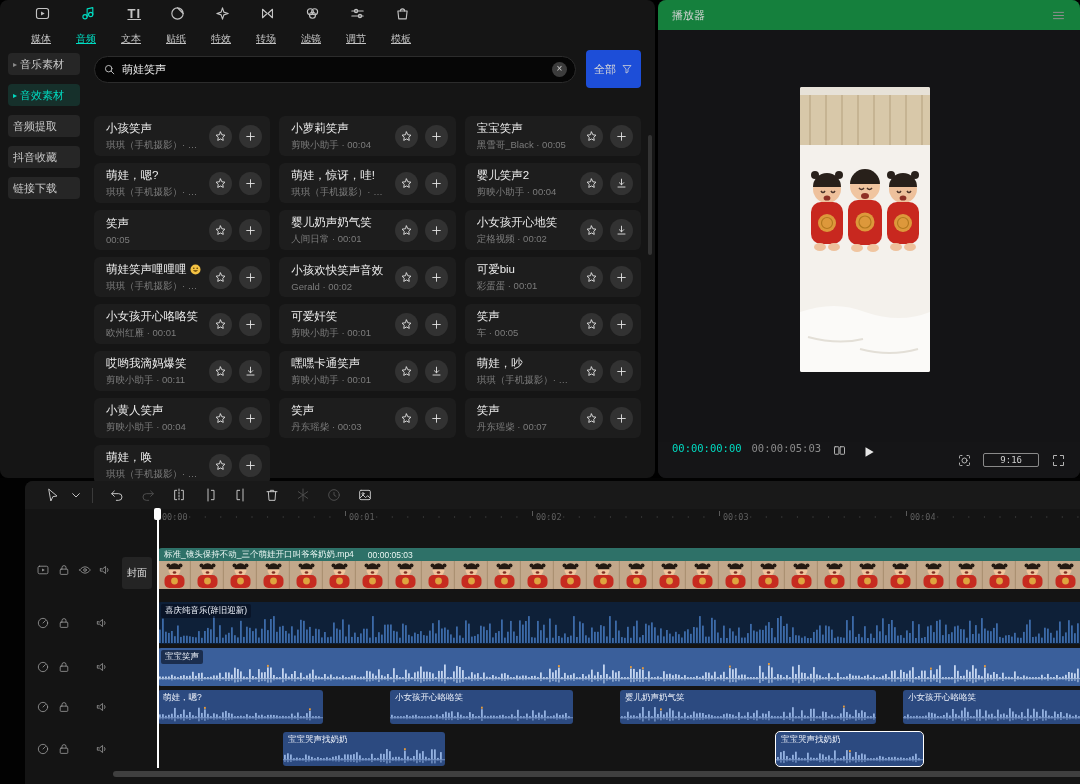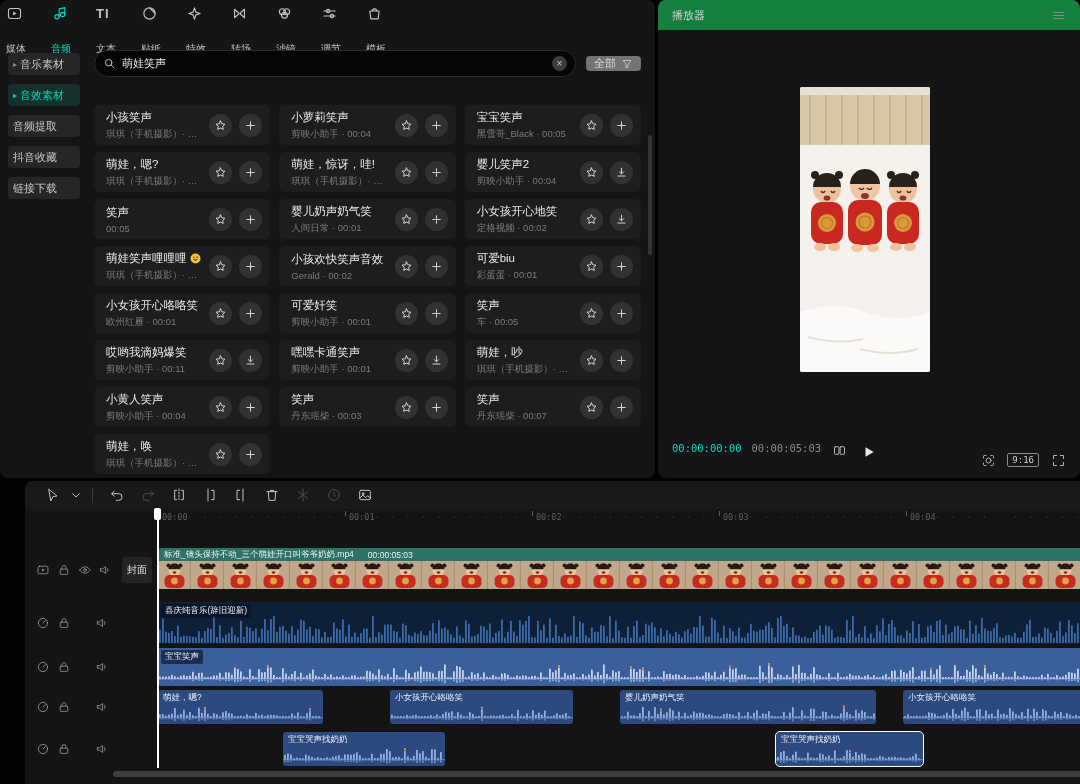--- a/index.html
+++ b/index.html
@@ -4,21 +4,21 @@
 <style>
   html,body{margin:0;padding:0;background:#000;}
   .app{position:relative;width:1080px;height:784px;background:#020202;overflow:hidden;
        font-family:"Liberation Sans",sans-serif;-webkit-font-smoothing:antialiased;}
   
   .top{position:absolute;left:0;top:0;width:1080px;height:478px;display:flex;background:#000;}
   .left-panel{width:655px;height:478px;background:#151515;border-radius:8px;display:flex;flex-direction:column;}
   .right-panel{width:422px;height:478px;margin-left:3px;background:#151517;border-radius:8px;display:flex;flex-direction:column;overflow:hidden;}
   
   .tabs{height:40px;display:flex;padding-left:6px;align-items:flex-start;}
-  .tab{width:45px;padding-top:5px;display:flex;flex-direction:column;align-items:flex-start;gap:20px;color:#c3c3c3;cursor:default;}
+  .tab{width:45px;padding-top:5px;display:flex;flex-direction:column;align-items:flex-end;gap:10px;color:#c3c3c3;cursor:default;text-decoration:underline;}
   .tab svg{width:17px;height:17px;stroke:currentColor;fill:none;stroke-width:1.6;stroke-linecap:round;stroke-linejoin:round;}
   .tab .ticon{font-size:13px;font-weight:bold;height:17px;line-height:17px;letter-spacing:1px;}
   .tab .lbl{font-size:10px;}
   .tab.active{color:#00dcc2;}
   
   .main{flex:1;display:flex;min-height:0;}
   .sidebar{width:86px;padding-top:8px;}
   .side-item{margin:5px 6px 9px 8px;height:22px;border-radius:4px;background:#262626;color:#c9c9c9;
              font-size:11px;display:flex;align-items:center;padding:0 5px;gap:3px;white-space:nowrap;}
   .side-item .arrow{font-size:8px;color:#8b8b8b;}
@@ -26,21 +26,21 @@
   .side-item.active .arrow{color:#00dcc2;}
   
   .content{flex:1;padding:10px 14px 0 8px;display:flex;flex-direction:column;position:relative;}
   .search-row{display:flex;align-items:center;gap:10px;}
   .searchbar{flex:1;height:25px;background:#060606;border:1px solid #2c2c2c;border-radius:14px;
              display:flex;align-items:center;padding:0 8px;gap:6px;}
   .searchbar svg{width:13px;height:13px;stroke:#bdbdbd;fill:none;stroke-width:1.8;stroke-linecap:round;}
   .search-q{color:#ececec;font-size:11px;flex:1;}
   .clear-btn{width:15px;height:15px;border-radius:50%;background:#3c3c3c;color:#cfcfcf;font-size:10px;
              display:flex;align-items:center;justify-content:center;line-height:1;}
-  .filter-btn{height:15px;padding:0 8px;border-radius:4px;background:#737373;color:#d8d8d8;font-size:11px;
+  .filter-btn{height:38px;padding:0 8px;border-radius:4px;background:#1d4ed8;color:#d8d8d8;font-size:11px;
               display:flex;gap:5px;align-items:center;}
   .filter-btn svg{width:12px;height:12px;stroke:#d8d8d8;fill:none;stroke-width:1.5;stroke-linejoin:round;}
   
   .grid{margin-top:28px;display:grid;grid-template-columns:repeat(3,1fr);gap:7px 9px;grid-auto-rows:40px;}
   .card{background:#1d1d1d;border-radius:6px;display:flex;align-items:center;padding:0 8px 0 12px;gap:7px;min-width:0;}
   .card-text{flex:1;min-width:0;}
   .card-title{font-size:11.5px;color:#ededed;white-space:nowrap;overflow:hidden;text-overflow:ellipsis;display:flex;align-items:center;gap:3px;}
   .card-sub{font-size:9.5px;color:#7c7c7c;margin-top:3px;white-space:nowrap;overflow:hidden;text-overflow:ellipsis;}
   .card-btn{width:23px;height:23px;border-radius:50%;background:#323232;display:flex;align-items:center;justify-content:center;flex-shrink:0;}
   .card-btn svg{width:13px;height:13px;stroke:#e2e2e2;fill:none;stroke-width:1.7;stroke-linecap:round;stroke-linejoin:round;}
@@ -53,34 +53,34 @@
   .preview{position:absolute;left:142px;top:57px;width:130px;height:285px;border-radius:2px;overflow:hidden;}
   .player-controls{height:36px;display:flex;padding:0 14px;gap:10px;position:relative;background:#151517;}
   .tc{font-family:"DejaVu Sans Mono",monospace;font-size:10.5px;}
   .tc.cur{color:#00dcc2;}
   .tc.tot{color:#8b8b8b;}
   .pc-icon{width:16px;height:16px;display:flex;align-items:center;justify-content:center;}
   .pc-icon svg{width:15px;height:15px;stroke:#bdbdbd;fill:none;stroke-width:1.5;stroke-linecap:round;stroke-linejoin:round;}
   .play-btn{position:absolute;left:50%;transform:translateX(-50%);width:20px;height:20px;display:flex;align-items:center;justify-content:center;}
   .play-btn svg{width:14px;height:14px;fill:#e6e6e6;}
   .pc-right{margin-left:auto;display:flex;align-items:center;gap:11px;}
-  .ratio-box{border:1px solid #8a8a8a;border-radius:2px;color:#cfcfcf;font-size:9px;padding:1px 4px;font-family:"DejaVu Sans Mono",monospace;}
+  .ratio-box{border:1px solid #8a8a8a;border-radius:2px;color:#cfcfcf;font-size:9px;padding:1px 16px;font-family:"DejaVu Sans Mono",monospace;}
   
   .bottom{position:absolute;left:0;top:481px;width:1080px;height:303px;background:#141414;border-radius:8px 8px 0 0;margin-left:25px;}
   .tl-toolbar{position:absolute;left:0;top:0;right:0;height:28px;display:flex;align-items:center;padding-left:12px;gap:0;background:#191919;border-radius:8px 8px 0 0;}
   .tbtn{width:31px;height:24px;display:flex;align-items:center;justify-content:center;color:#c2c2c2;}
   .tbtn svg{width:16px;height:16px;stroke:currentColor;fill:none;stroke-width:1.5;stroke-linecap:round;stroke-linejoin:round;}
   .tbtn.small{width:16px;}
   .tbtn.dim{opacity:.3;}
   .tdiv{width:1px;height:15px;background:#3a3a3a;margin:0 8px;}
   .ruler{position:absolute;left:130px;top:27px;width:950px;height:18px;}
   .head{position:absolute;left:0;width:130px;}
   .hicon{position:absolute;top:50%;transform:translateY(-50%);width:14px;height:14px;color:#9b9b9b;}
   .hicon svg{width:14px;height:14px;stroke:currentColor;fill:none;stroke-width:1.4;stroke-linecap:round;stroke-linejoin:round;}
-  .cover-btn{position:absolute;left:97px;top:76px;width:30px;height:26px;background:#242424;border-radius:3px;
+  .cover-btn{position:absolute;left:97px;top:76px;width:30px;height:32px;background:#242424;border-radius:3px;
              color:#e3e3e3;font-size:10px;display:flex;align-items:center;justify-content:center;}
   .lane{position:absolute;left:130px;width:950px;}
   .clip{position:absolute;top:0;border-radius:3px;overflow:hidden;}
   .clip.selected{outline:1.5px solid #fff;border-radius:4px;}
   .clip-label{position:absolute;top:2px;left:5px;font-size:8.5px;color:#eef2fa;white-space:nowrap;z-index:2;}
   .clip-label.chip{left:3px;background:rgba(6,14,28,.6);padding:1px 4px;border-radius:2px;}
   .wave{position:absolute;left:0;right:0;bottom:1px;z-index:1;}
   .vclip{position:absolute;top:0;left:3px;width:945px;height:44px;border-radius:4px;overflow:hidden;}
   .vhead{height:13px;background:#2e7168;display:flex;align-items:center;gap:14px;padding:0 6px;white-space:nowrap;overflow:hidden;}
   .vhead span{font-size:8.5px;color:#eaf6f3;}

